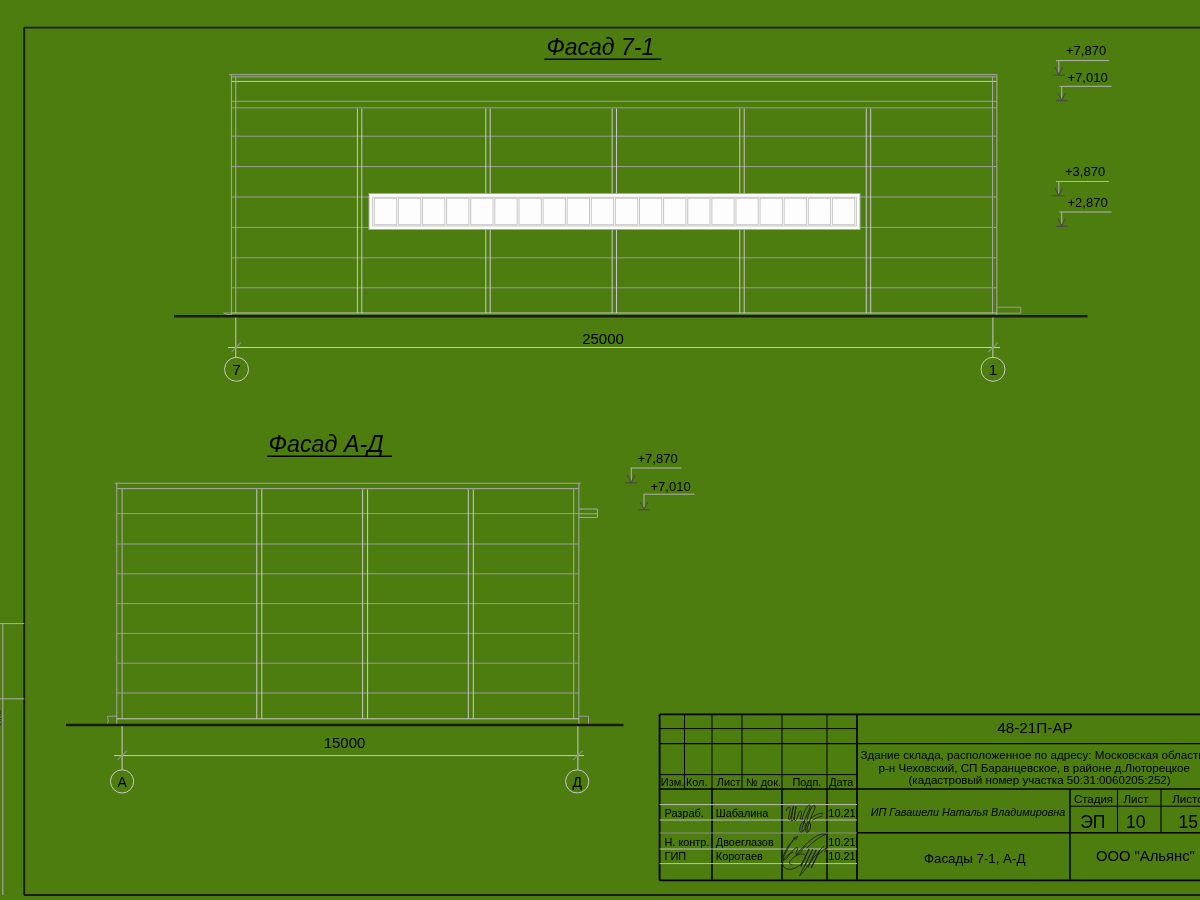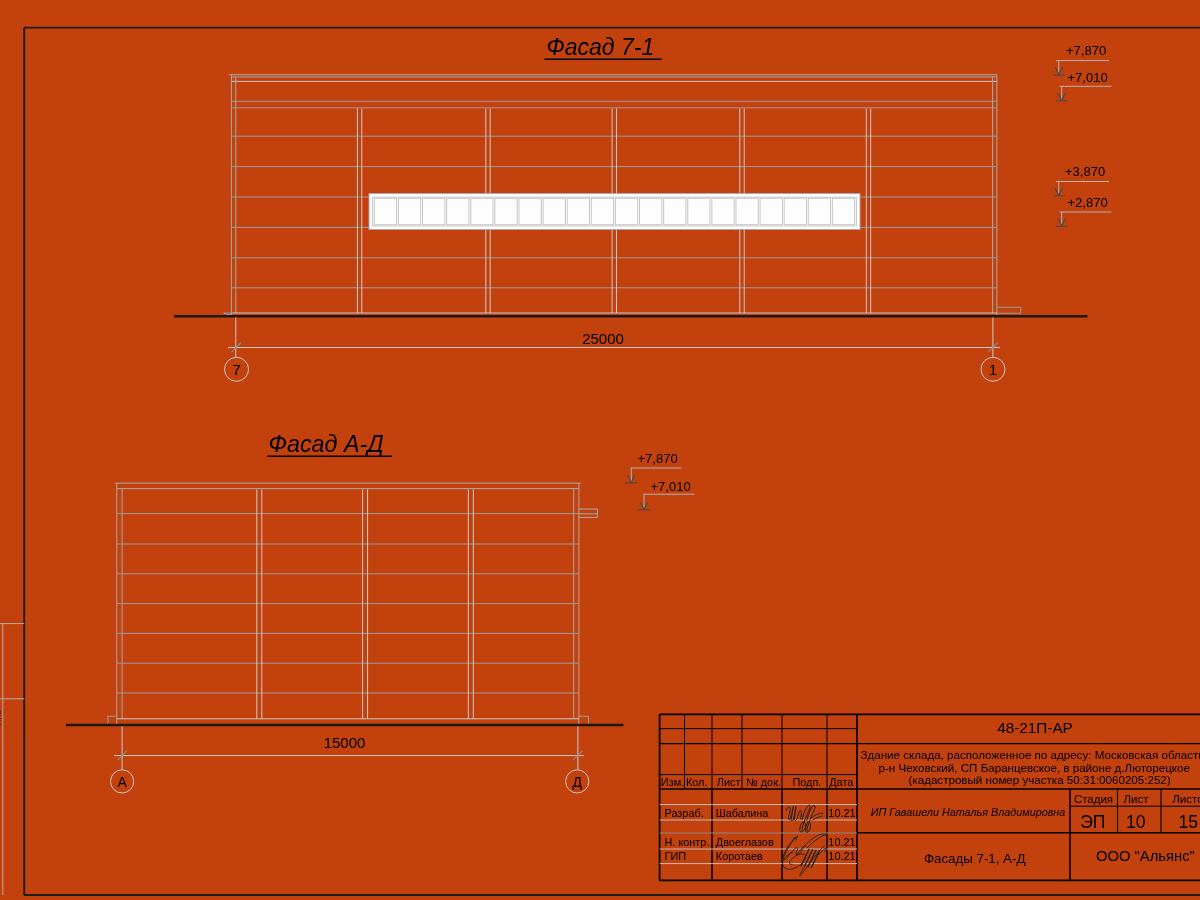--- a/index.html
+++ b/index.html
@@ -1,15 +1,15 @@
 <!DOCTYPE html>
 <html><head><meta charset="utf-8"><title>Фасады 7-1, А-Д</title>
 <style>
 html,body{margin:0;padding:0;background:#fff;}
-#sheet{position:relative;width:1200px;height:900px;background:#c2410c;overflow:hidden;}
+#sheet{position:relative;width:1200px;height:900px;background:#4d7c0f;overflow:hidden;}
 svg{position:absolute;left:0;top:0;}
 </style></head>
 <body>
 <div id="sheet">
 <svg width="1200" height="900" viewBox="0 0 1200 900">
 
 <g>
 <line x1="24" y1="27.6" x2="1200" y2="27.6" stroke="#1c1c1c" stroke-width="1.7"></line>
 <line x1="24.2" y1="27.6" x2="24.2" y2="895.2" stroke="#1c1c1c" stroke-width="1.9"></line>
 <line x1="24" y1="895.0" x2="1200" y2="895.0" stroke="#1c1c1c" stroke-width="2.0"></line>

